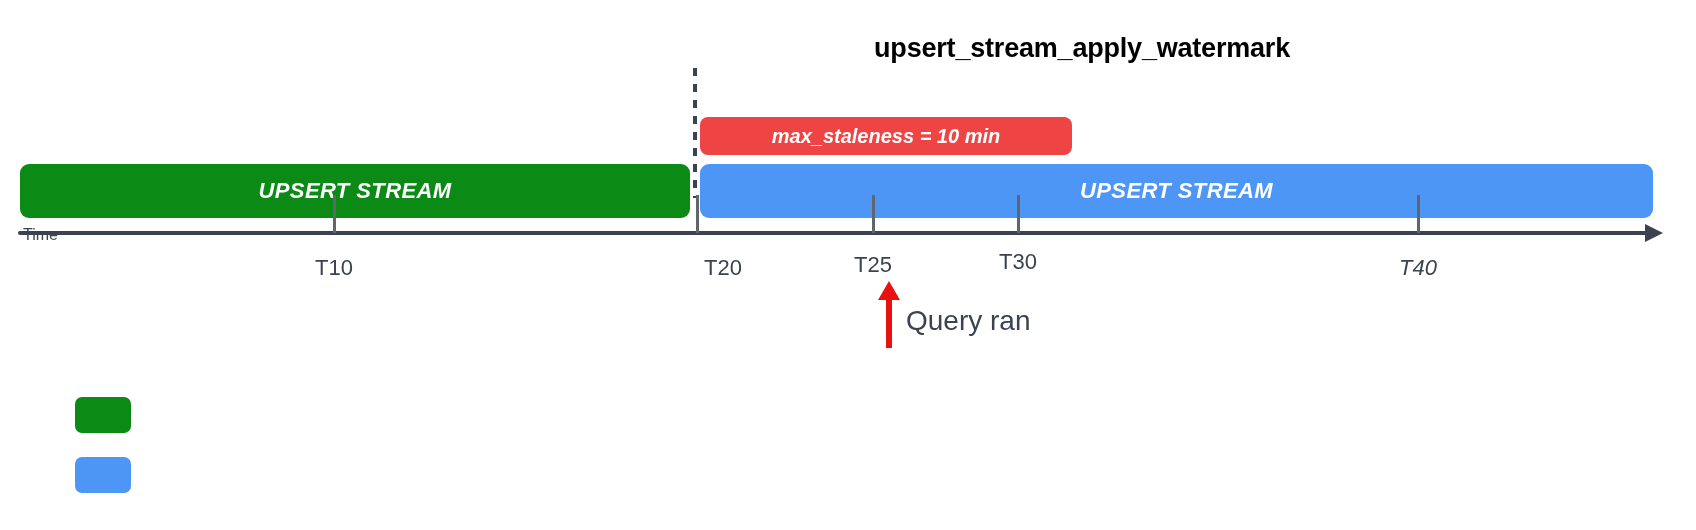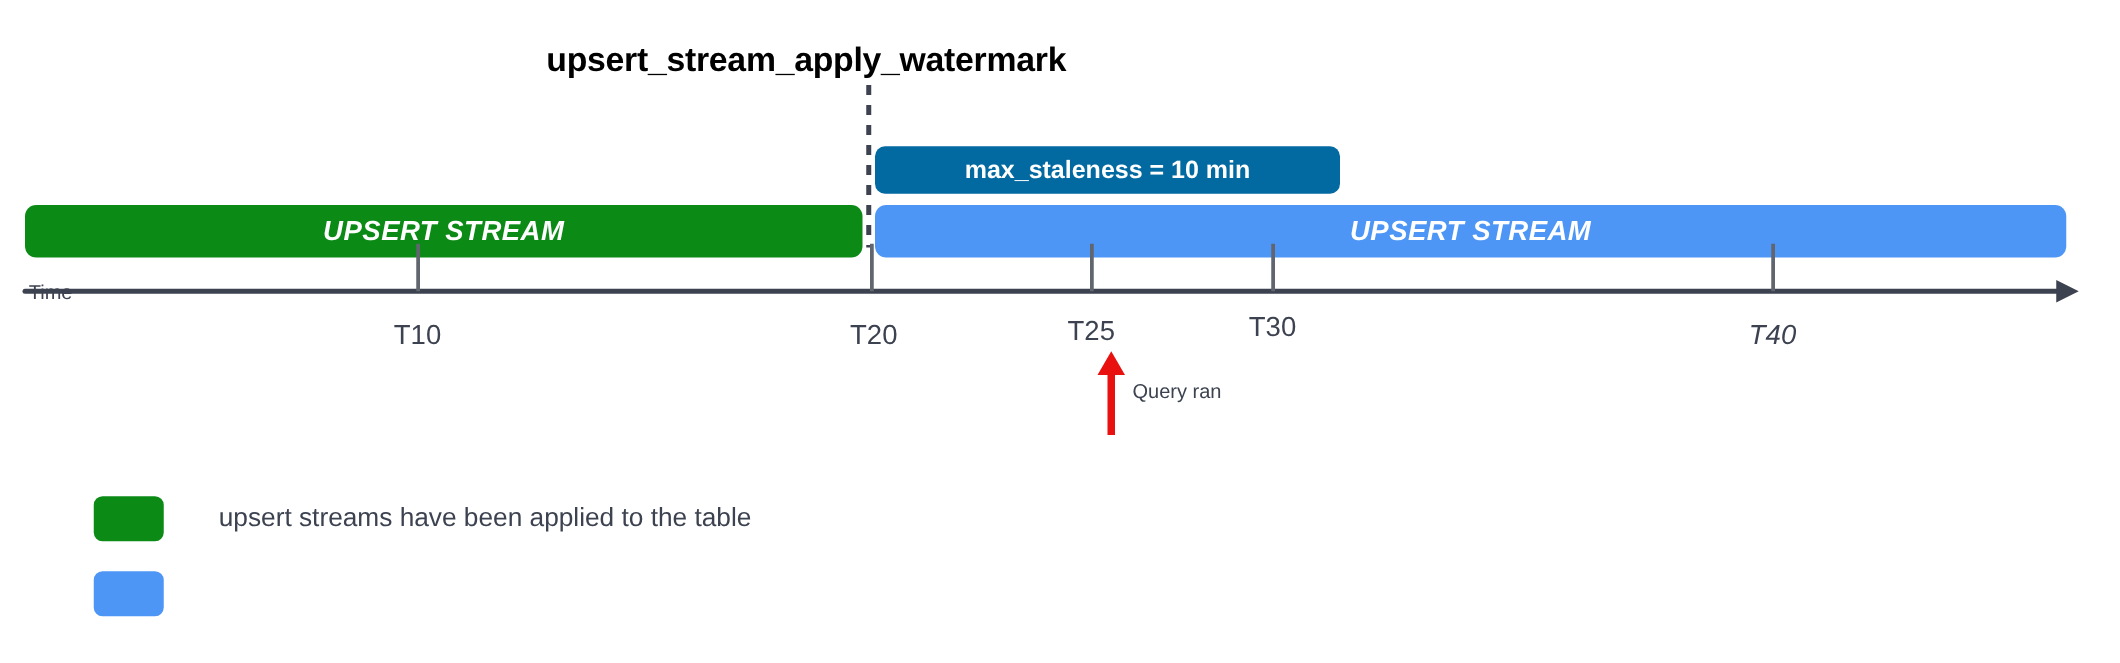--- a/index.html
+++ b/index.html
@@ -19,21 +19,21 @@
     height: 530px;
     background: #ffffff;
   }
 
   
   .title {
     position: absolute;
     left: 0;
     top: 33px;
     width: 1290px;
-    text-align: center;
+    text-align: right;
     font-size: 27px;
     font-weight: bold;
     color: #000000;
     letter-spacing: -0.2px;
     white-space: nowrap;
   }
 
   
   .watermark-line {
     position: absolute;
@@ -49,36 +49,37 @@
     background-size: 4px 16px;
   }
 
   
   .staleness-badge {
     position: absolute;
     left: 700px;
     top: 117px;
     width: 372px;
     height: 38px;
-    background: #0369a1;
+    background: #ef4444;
     border-radius: 8px;
     display: flex;
     align-items: center;
     justify-content: center;
     color: #ffffff;
     font-size: 20px;
     font-weight: bold;
+    font-style: italic;
     white-space: nowrap;
   }
 
   
   .bar {
     position: absolute;
     top: 164px;
-    height: 42px;
+    height: 54px;
     border-radius: 9px;
     display: flex;
     align-items: center;
     justify-content: center;
     color: #ffffff;
     font-size: 22px;
     font-weight: bold;
     font-style: italic;
     letter-spacing: 0.4px;
     white-space: nowrap;
@@ -156,21 +157,21 @@
     width: 0;
     height: 0;
     border-left: 11px solid transparent;
     border-right: 11px solid transparent;
     border-bottom: 19px solid #e8110f;
   }
   .query-label {
     position: absolute;
     left: 906px;
     top: 305px;
-    font-size: 16px;
+    font-size: 28px;
     color: #3c4250;
     white-space: nowrap;
   }
 
   
   .legend {
     position: absolute;
     left: 75px;
     top: 385px;
   }
@@ -211,32 +212,31 @@
   <div class="axis-arrow"></div>
   <div class="axis-label">Time</div>
 
   <div class="tick" style="left:333px;"></div>
   <div class="tick" style="left:696px;"></div>
   <div class="tick" style="left:872px;"></div>
   <div class="tick" style="left:1017px;"></div>
   <div class="tick" style="left:1417px;"></div>
 
   <div class="tick-label" style="left:334px;">T10</div>
-  <div class="tick-label" style="left:699px;">T20</div>
+  <div class="tick-label" style="left:723px;">T20</div>
   <div class="tick-label" style="left:873px; top:252px;">T25</div>
   <div class="tick-label" style="left:1018px; top:249px;">T30</div>
   <div class="tick-label" style="left:1418px;font-style:italic;">T40</div>
 
   <div class="query-arrow-head"></div>
   <div class="query-arrow-shaft"></div>
   <div class="query-label">Query ran</div>
 
   <div class="legend">
     <div class="legend-row">
       <div class="legend-swatch" style="background:#0b8a16;"></div>
-      <div class="legend-text">upsert streams have been applied to the table</div>
     </div>
     <div class="legend-row">
       <div class="legend-swatch" style="background:#4d96f5;"></div>
     </div>
   </div>
 
 </div>
 
 </body></html>

